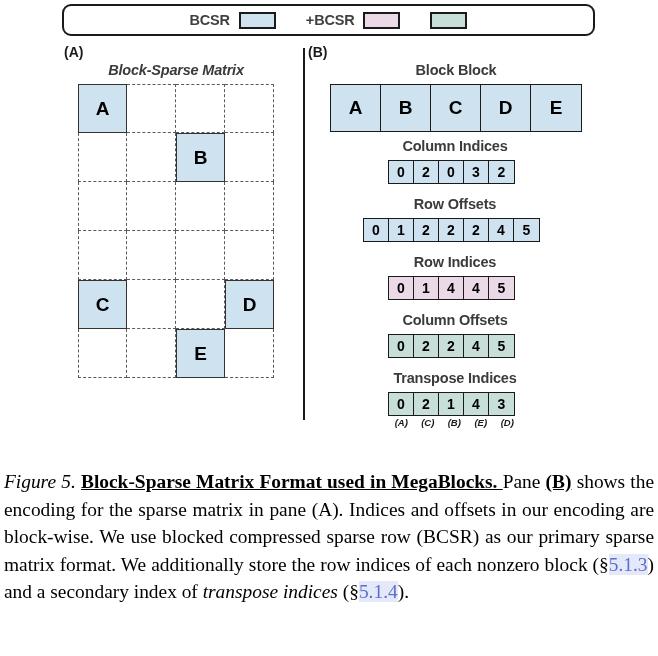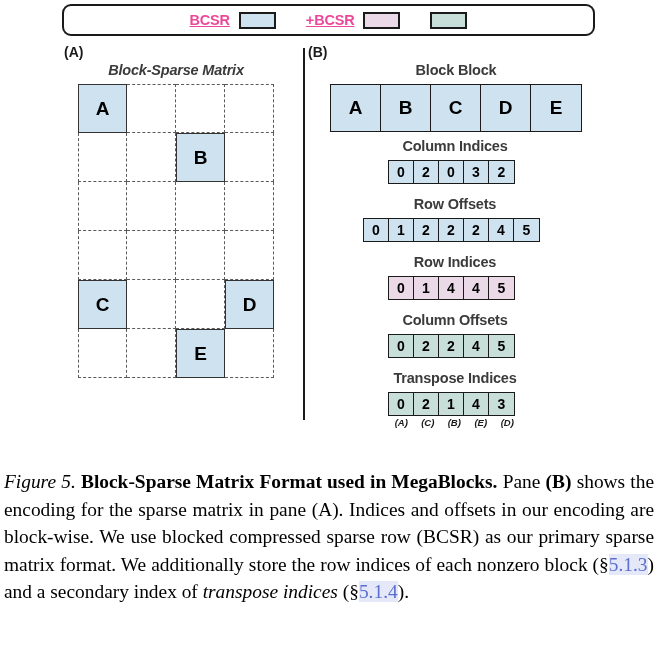--- a/index.html
+++ b/index.html
@@ -32,24 +32,23 @@
     background: #fff;
   }
   .legend-entry {
     display: flex;
     align-items: center;
     gap: 9px;
   }
   .legend-label {
     font-size: 14.5px;
     font-weight: bold;
-    color: #ec4899;
+    color: #404040;
     letter-spacing: -0.2px;
     white-space: nowrap;
-    text-decoration: underline;
   }
   .legend-swatch {
     width: 37px;
     height: 17px;
     border: 2px solid #1a1a1a;
     box-sizing: border-box;
   }
 
   
   .pane-tag {
@@ -185,21 +184,21 @@
     top: 468px;
     width: 650px;
     font-family: "Liberation Serif", serif;
     font-size: 19.4px;
     line-height: 27.5px;
     color: #000;
     text-align: justify;
   }
   #caption .fig-num { font-style: italic; margin-top: 24px; }
   #caption .caption-head { font-weight: bold; }
-  #caption b { font-weight: bold; }
+  #caption b { font-weight: bold; text-decoration: underline; }
   #caption i { font-style: italic; }
   .xref {
     color: #5a6fcf;
     background: #e4e8f8;
   }
 </style>
 </head>
 <body>
 
 <div id="legend">

